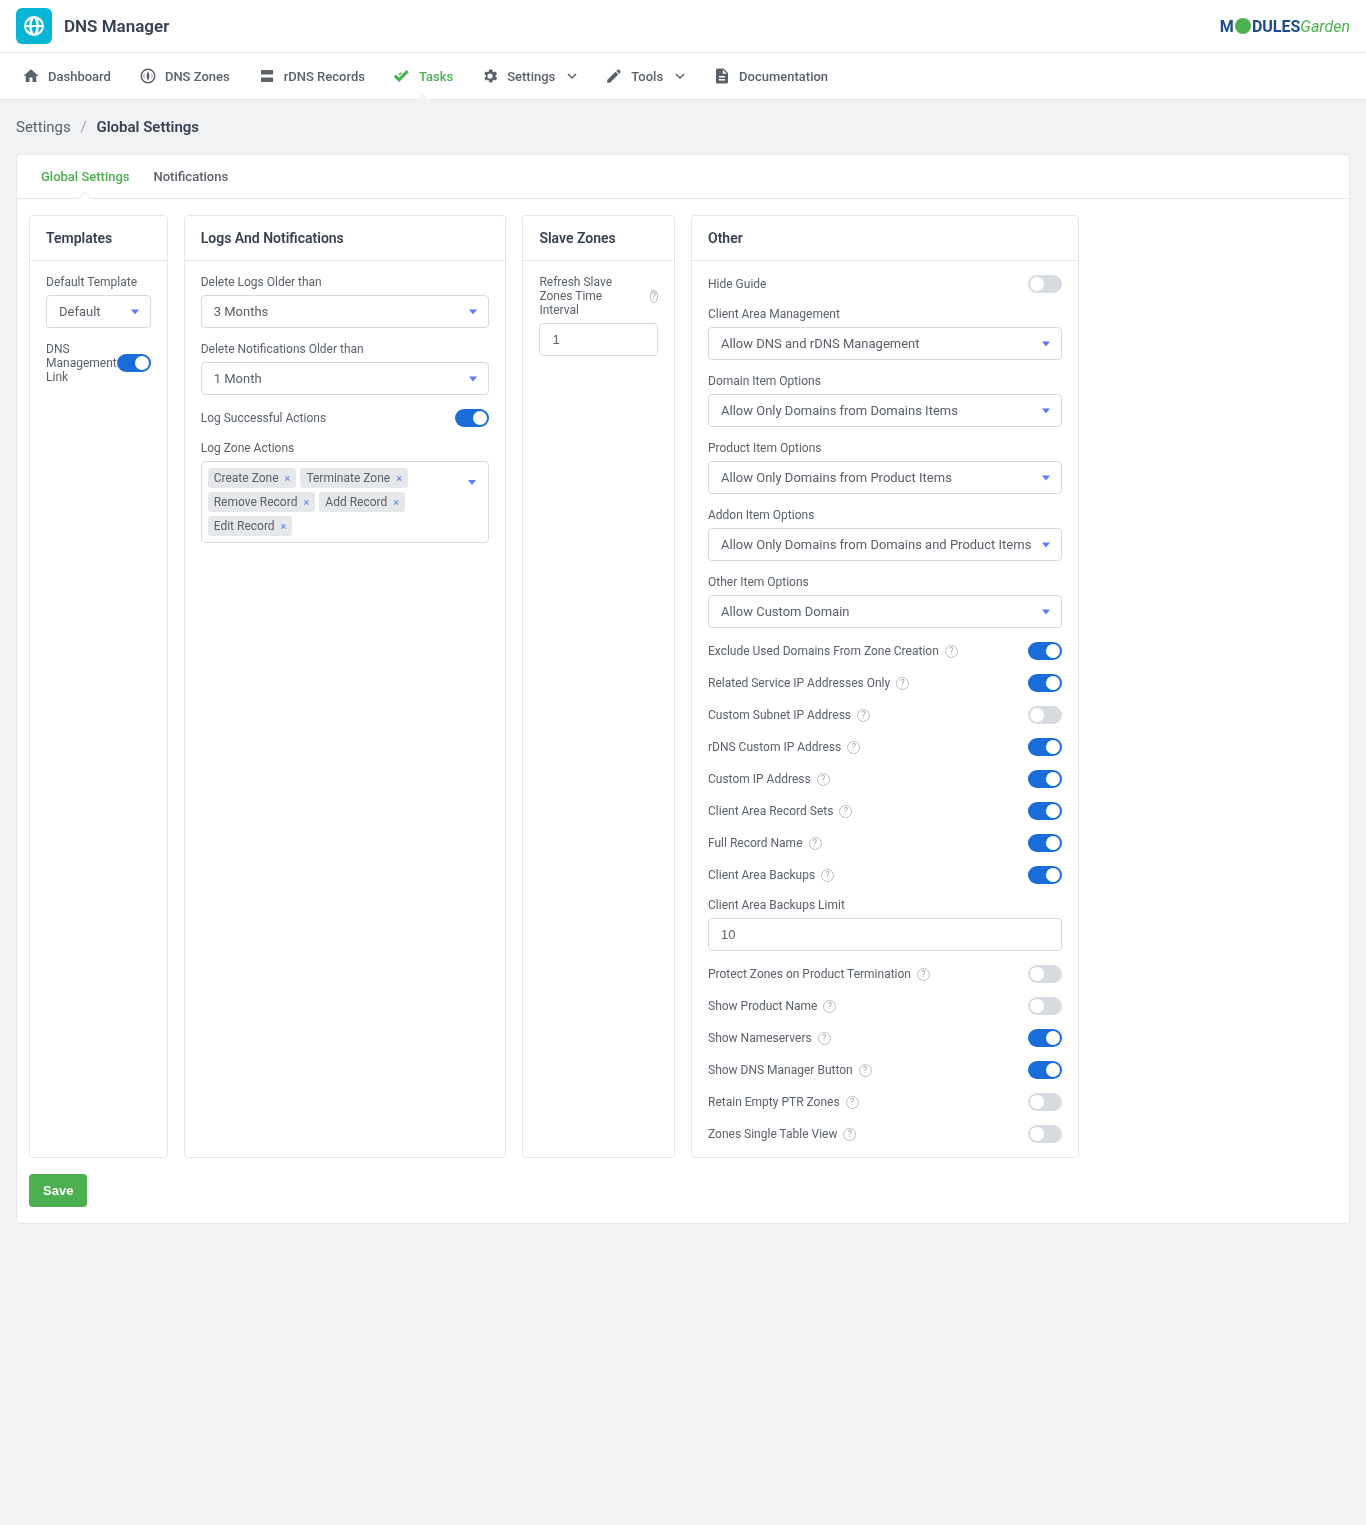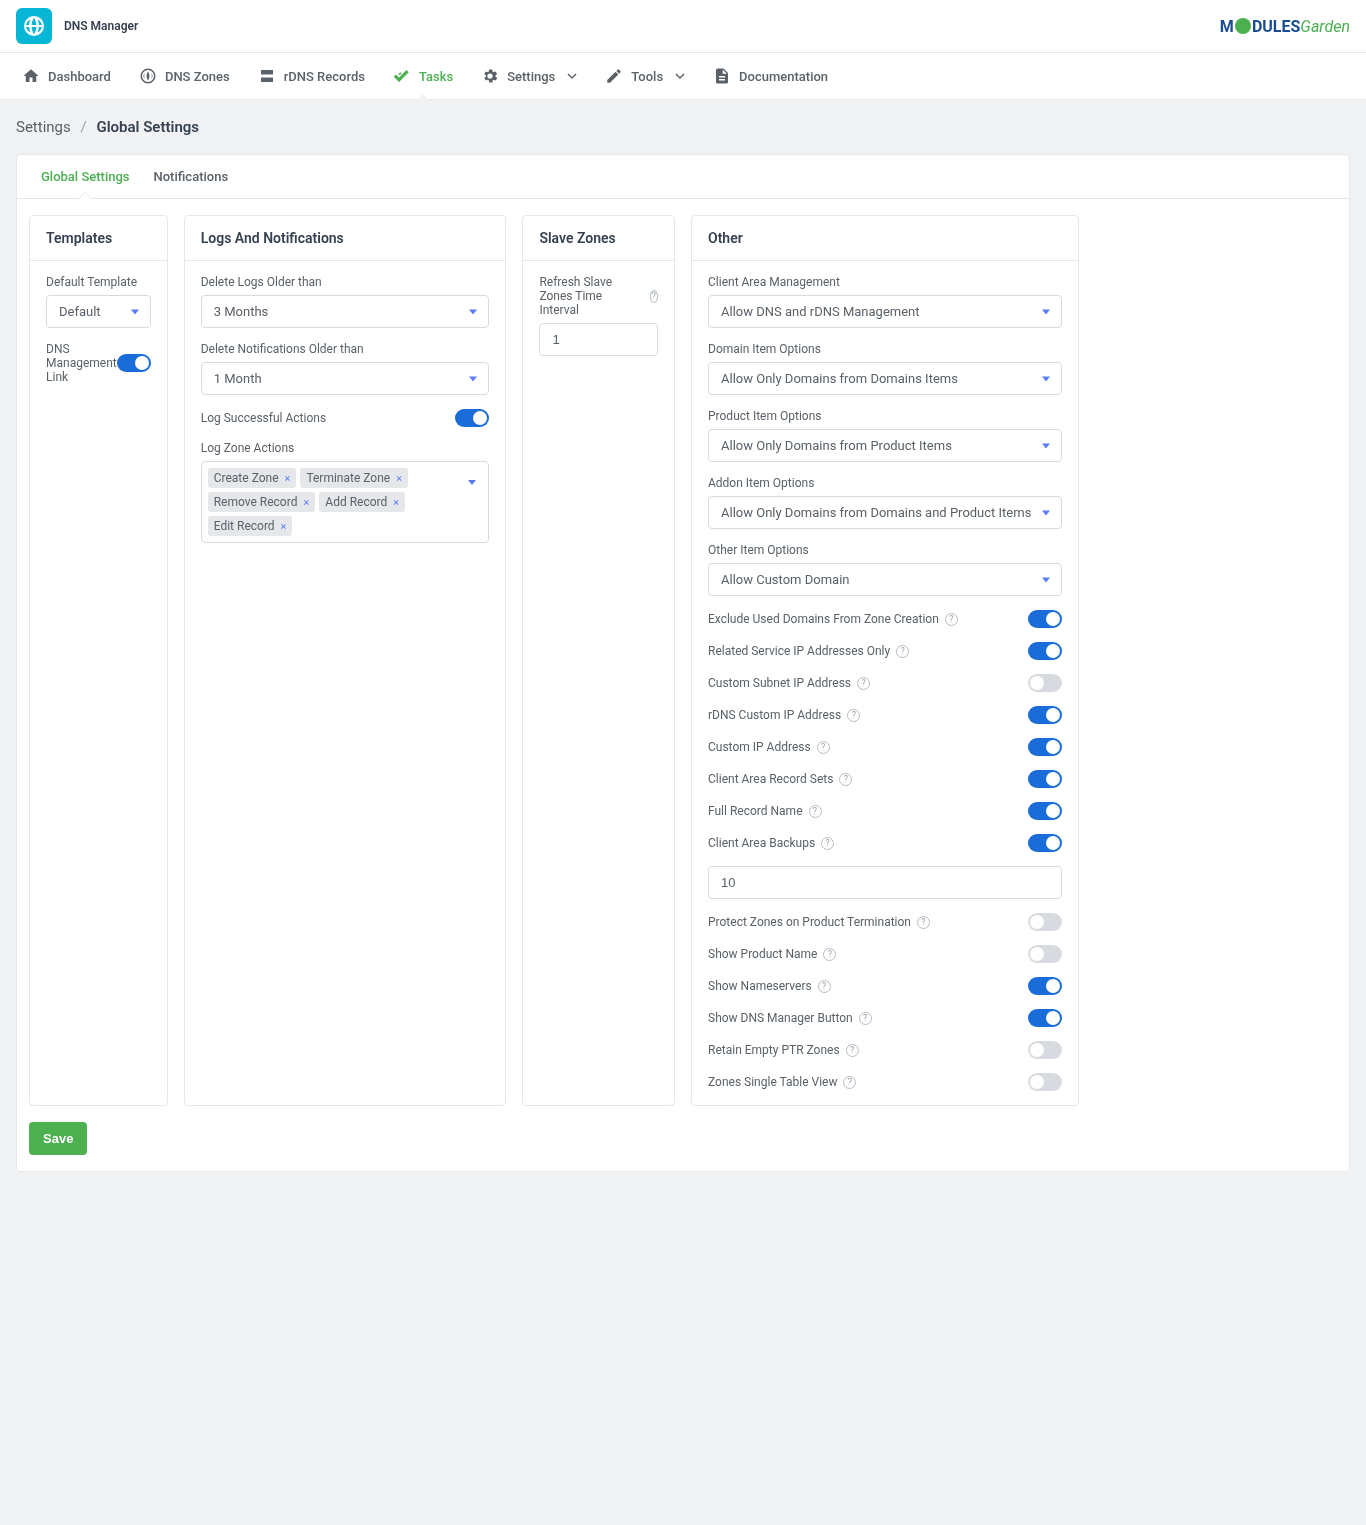--- a/index.html
+++ b/index.html
@@ -1,20 +1,20 @@
 <!DOCTYPE html>
 <html><head>
 <meta charset="utf-8">
 <style>
 * { box-sizing: border-box; margin: 0; padding: 0; }
 body { font-family: -apple-system, BlinkMacSystemFont, "Segoe UI", Roboto, sans-serif; font-size: 13px; color: #5a6169; background: #f1f2f4; }
 .header { background: #fff; border-bottom: 1px solid #e5e7eb; display: flex; align-items: center; padding: 8px 16px; }
 .app-icon { width: 36px; height: 36px; background: #06b6d4; border-radius: 6px; display: flex; align-items: center; justify-content: center; margin-right: 12px; }
 .app-icon svg { width: 24px; height: 24px; fill: #fff; }
-.app-title { font-size: 12px; font-weight: 600; color: #364050; flex: 1; }
+.app-title { font-size: 17px; font-weight: 600; color: #364050; flex: 1; }
 .logo { font-size: 16px; font-weight: 700; }
 .logo .m { color: #1a4d8f; }
 .logo .g { color: #4caf50; font-weight: 400; font-style: italic; }
 .logo-circle { display:inline-block; width:16px; height:16px; background:#4caf50; border-radius:50%; vertical-align:middle; margin:0 1px; position:relative; top:-1px; }
 .nav { background: #fff; border-bottom: 1px solid #e5e7eb; display: flex; align-items: center; padding: 0 8px; }
 .nav-item { display: flex; align-items: center; padding: 14px 14px; color: #5a6169; font-size: 13px; font-weight: 500; cursor: pointer; gap: 8px; }
 .nav-item.active { color: #4caf50; position: relative; }
 .nav-item.active::after { content:''; position:absolute; bottom:-1px; left:50%; transform:translateX(-50%); width:0; height:0; border-left:6px solid transparent; border-right:6px solid transparent; border-bottom:6px solid #f1f2f4; }
 .nav-icon { width: 18px; height: 18px; fill: currentColor; }
 .nav-chev { width:10px; height:10px; margin-left:4px; }
@@ -190,20 +190,24 @@
           </div>
         </div>
       </div>
 
     </div>
 
     <div class="col">
       <div class="card">
         <div class="card-h">Other</div>
         <div class="card-b">
+          <div class="row-toggle">
+            <div class="lbl">Hide Guide</div>
+            <div class="toggle"></div>
+          </div>
           <div>
             <div class="field-label">Client Area Management</div>
             <div class="select-wrap">
                 <div class="select">Allow DNS and rDNS Management</div>
               </div>
           </div>
           <div>
             <div class="field-label">Domain Item Options</div>
             <div class="select-wrap">
                 <div class="select">Allow Only Domains from Domains Items</div>
@@ -277,20 +281,21 @@
               <div class="toggle on"></div>
             </div>
           <div class="row-toggle">
               <div class="lbl">
                 <span>Client Area Backups</span>
                 <span class="help">?</span>
               </div>
               <div class="toggle on"></div>
             </div>
           <div>
+            <div class="field-label">Client Area Backups Limit</div>
             <input class="input" value="10" style="">
           </div>
           <div class="row-toggle">
               <div class="lbl">
                 <span>Protect Zones on Product Termination</span>
                 <span class="help">?</span>
               </div>
               <div class="toggle"></div>
             </div>
           <div class="row-toggle">

